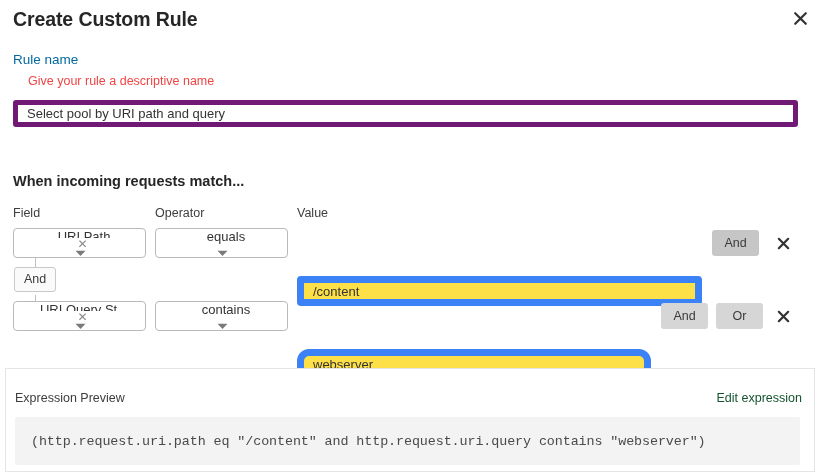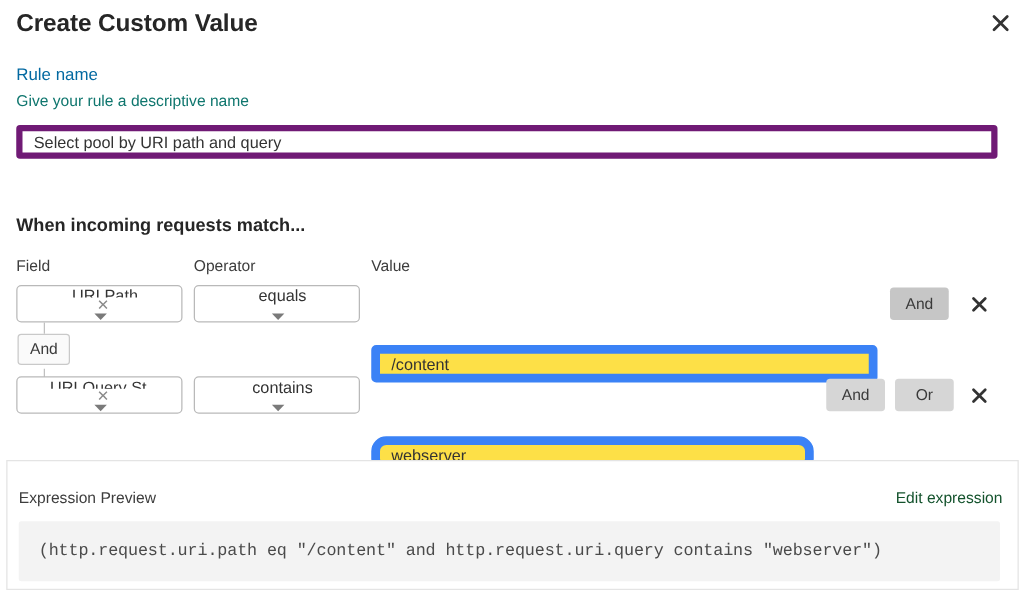--- a/index.html
+++ b/index.html
@@ -49,24 +49,24 @@
   .section-label {
     position: absolute;
     left: 13px;
     font-size: 13.5px;
     color: #0369a1;
     white-space: nowrap;
   }
   .rule-name-label { top: 52px; }
   .rule-name-help {
     position: absolute;
-    left: 13px;
+    left: 28px;
     top: 74px;
     font-size: 12.5px;
-    color: #0f766e;
+    color: #ef4444;
     white-space: nowrap;
   }
   .rule-name-input {
     position: absolute;
     left: 13px;
     top: 100px;
     width: 785px;
     height: 27px;
     box-sizing: border-box;
     border: 5px solid #701a75;
@@ -270,21 +270,21 @@
     color: #4a4a4a;
     white-space: nowrap;
     letter-spacing: -0.1px;
   }
 </style>
 </head>
 <body>
 
 <div class="dialog">
 
-  <div class="dialog-title">Create Custom Value</div>
+  <div class="dialog-title">Create Custom Rule</div>
 
   <div class="close-icon">
     <svg width="15" height="15" viewBox="0 0 15 15" aria-hidden="true">
       <path d="M2.2 2.2 L12.8 12.8 M12.8 2.2 L2.2 12.8" stroke="#333333" stroke-width="2.2" stroke-linecap="round"></path>
     </svg>
   </div>
 
   <div class="section-label rule-name-label">Rule name</div>
   <div class="rule-name-help">Give your rule a descriptive name</div>
   <input class="rule-name-input" type="text" value="Select pool by URI path and query" placeholder="Give your rule a descriptive name" style="">

